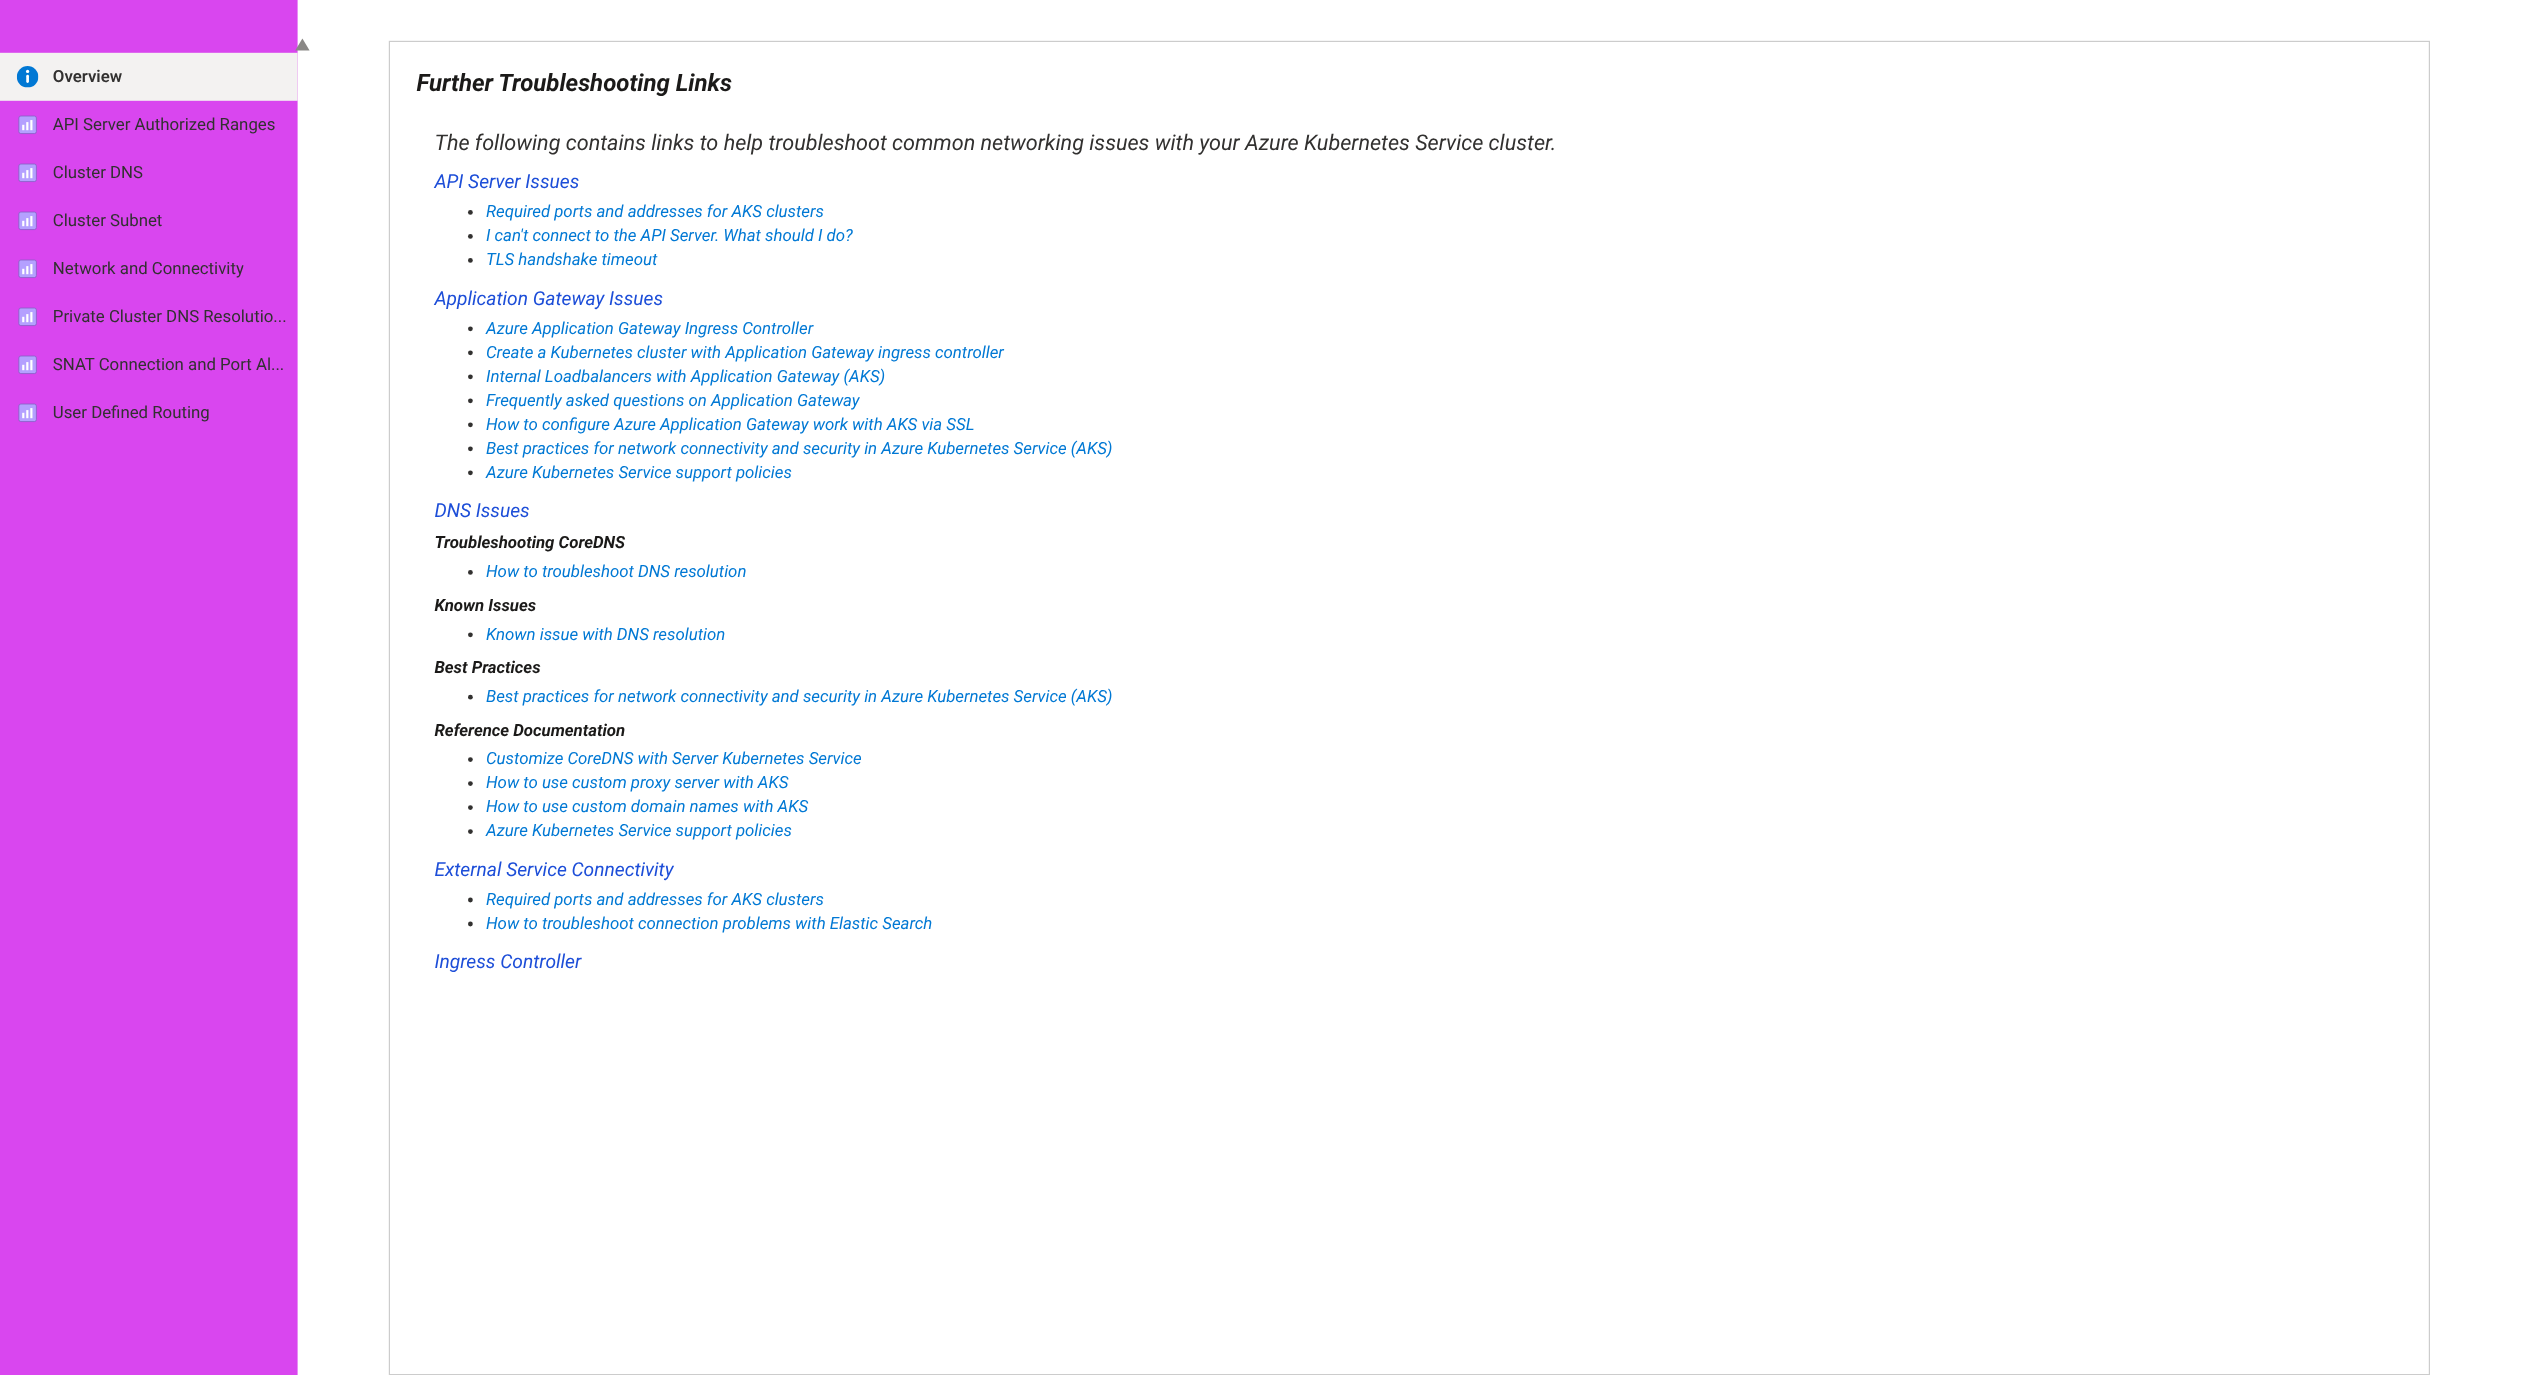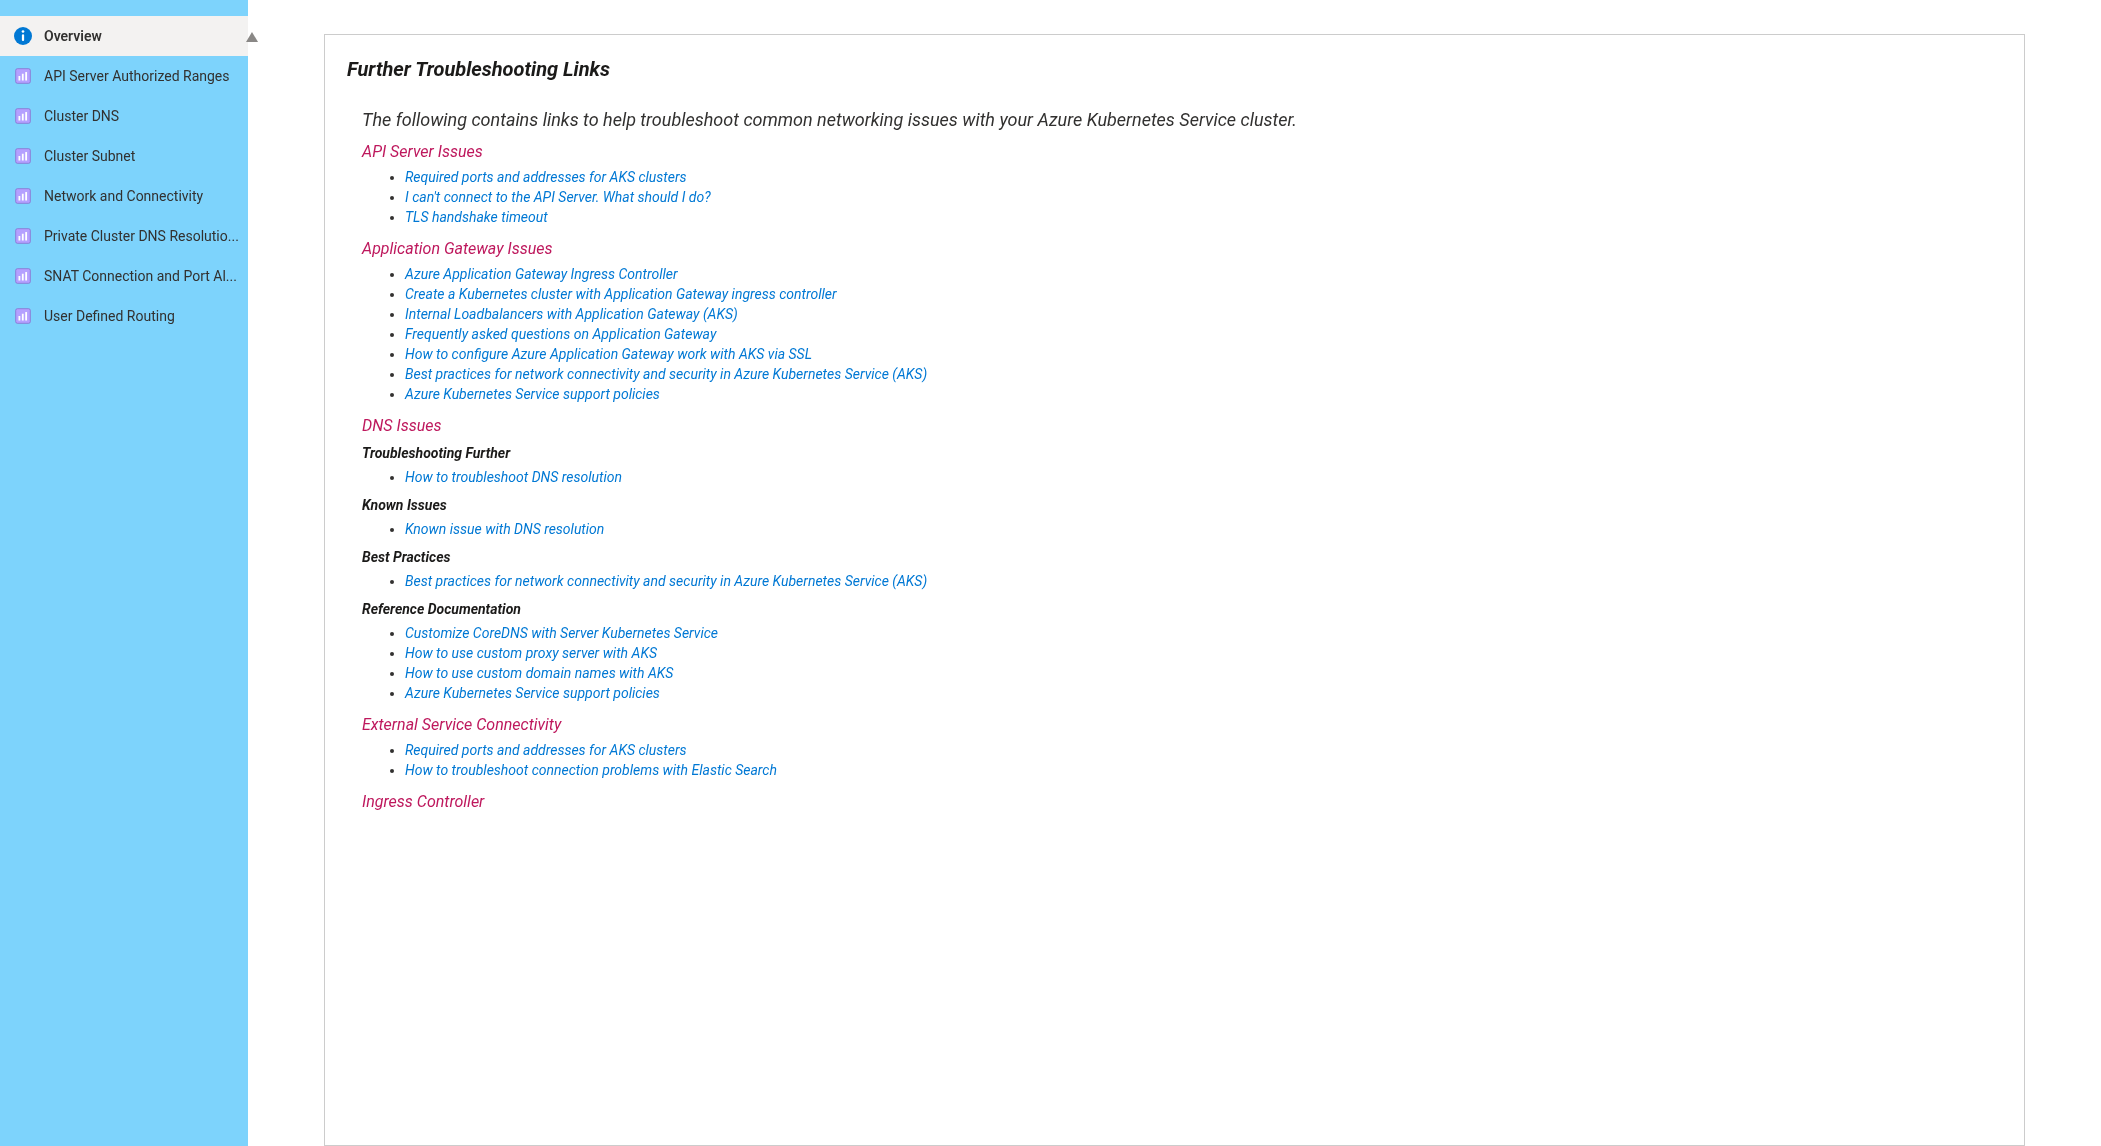--- a/index.html
+++ b/index.html
@@ -10,22 +10,22 @@
     background: #ffffff;
     display: flex;
     width: 2101px;
     height: 1146px;
     overflow: hidden;
   }
   
   .sidebar {
     width: 248px;
     flex-shrink: 0;
-    padding-top: 16px;
-    background: #7dd3fc;
+    padding-top: 44px;
+    background: #d946ef;
     position: relative;
   }
   .sidebar-item {
     display: flex;
     align-items: center;
     height: 40px;
     padding-left: 14px;
     cursor: pointer;
     font-size: 14px;
     color: #323130;
@@ -80,21 +80,21 @@
     margin-bottom: 28px;
   }
   .intro {
     font-size: 18px;
     color: #323130;
     margin-left: 15px;
     margin-bottom: 6px;
   }
   .section-heading {
     font-size: 16px;
-    color: #be185d;
+    color: #1d4ed8;
     font-weight: 400;
     margin-top: 12px;
     margin-bottom: 6px;
     margin-left: 15px;
   }
   .sub-heading {
     font-size: 14px;
     font-weight: 700;
     color: #1b1a19;
     margin-top: 10px;
@@ -227,21 +227,21 @@
         <ul class="link-list">
           <li><a href="#">Azure Application Gateway Ingress Controller</a></li>
           <li><a href="#">Create a Kubernetes cluster with Application Gateway ingress controller</a></li>
           <li><a href="#">Internal Loadbalancers with Application Gateway (AKS)</a></li>
           <li><a href="#">Frequently asked questions on Application Gateway</a></li>
           <li><a href="#">How to configure Azure Application Gateway work with AKS via SSL</a></li>
           <li><a href="#">Best practices for network connectivity and security in Azure Kubernetes Service (AKS)</a></li>
           <li><a href="#">Azure Kubernetes Service support policies</a></li>
         </ul>
         <div class="section-heading">DNS Issues</div>
-        <div class="sub-heading">Troubleshooting Further</div>
+        <div class="sub-heading">Troubleshooting CoreDNS</div>
         <ul class="link-list">
           <li><a href="#">How to troubleshoot DNS resolution</a></li>
         </ul>
         <div class="sub-heading">Known Issues</div>
         <ul class="link-list">
           <li><a href="#">Known issue with DNS resolution</a></li>
         </ul>
         <div class="sub-heading">Best Practices</div>
         <ul class="link-list">
           <li><a href="#">Best practices for network connectivity and security in Azure Kubernetes Service (AKS)</a></li>

